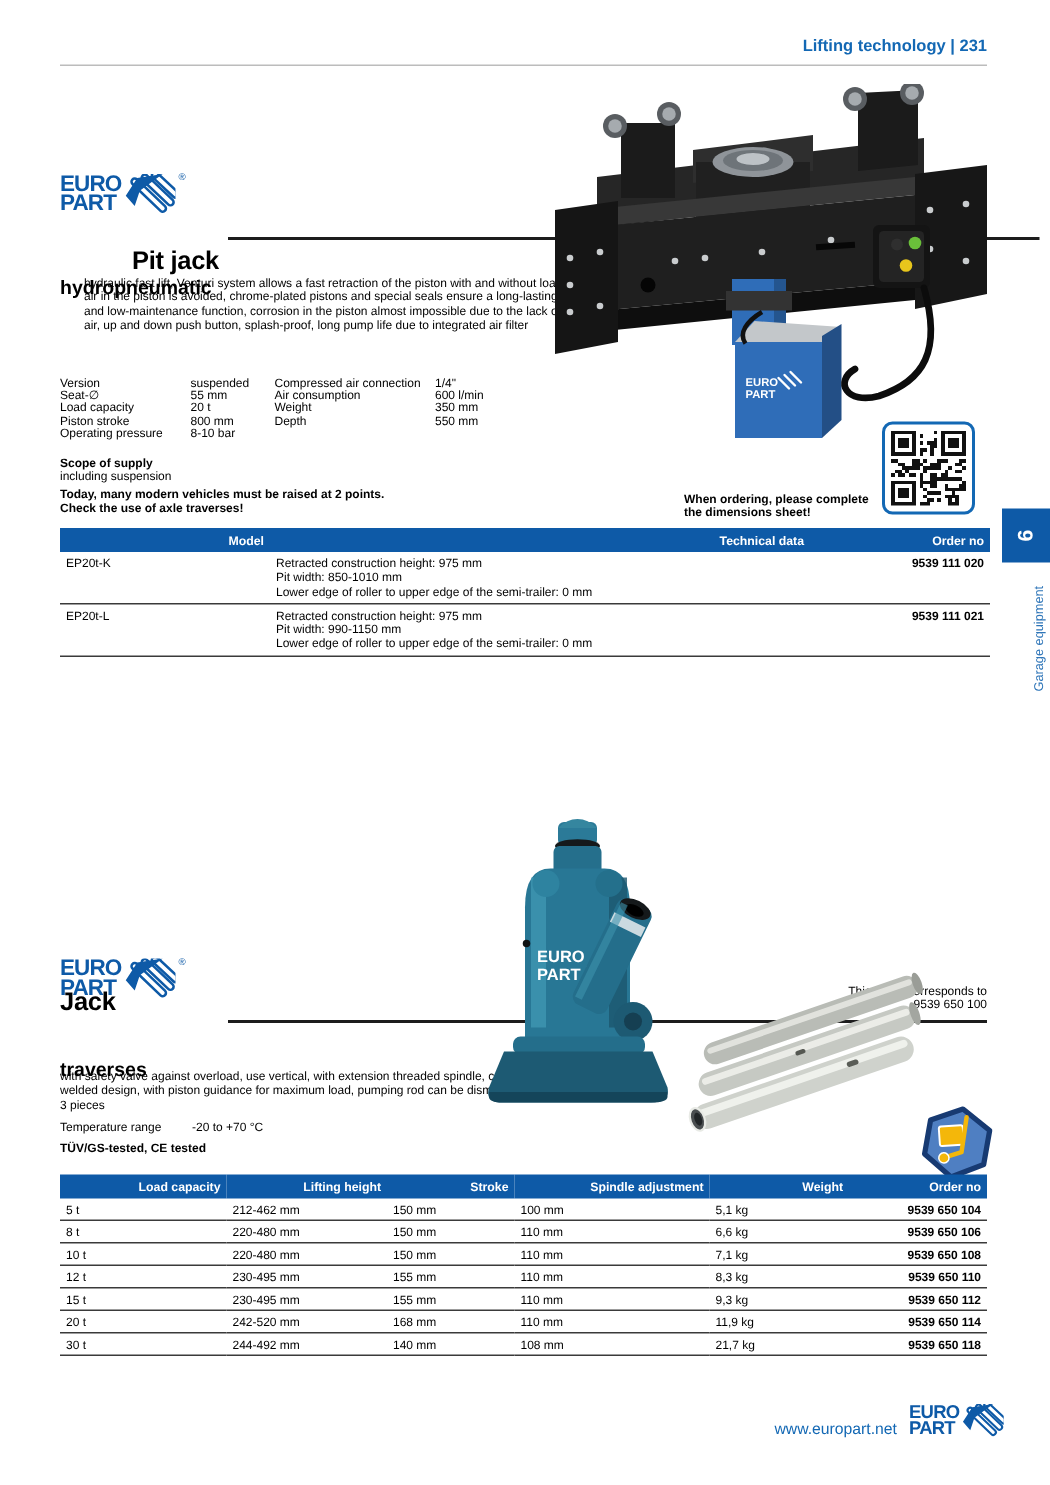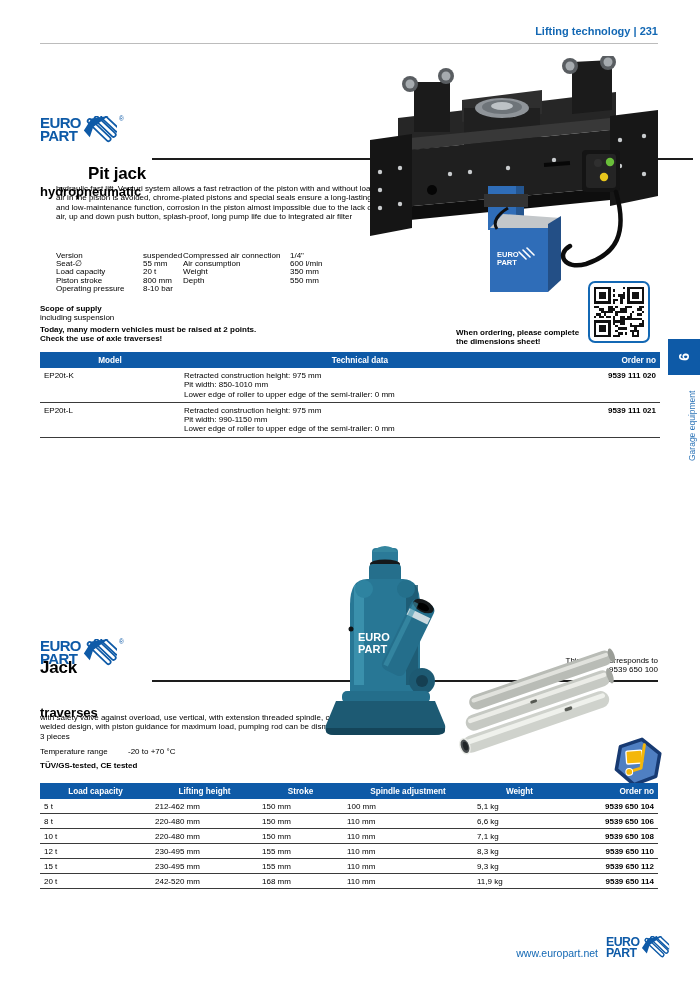--- a/index.html
+++ b/index.html
@@ -24,33 +24,33 @@
   #rule2{left:152px;top:680px;width:506px;}
   .title{position:absolute;left:40px;font-size:17px;font-weight:bold;letter-spacing:-0.2px;}
   #title1{top:164px;margin-left:48px;} #title2{top:658px;}
   .subtitle{position:absolute;left:40px;font-size:13px;font-weight:bold;}
   #subtitle1{top:184px;} #subtitle2{top:705px;}
   .desc{position:absolute;left:40px;width:326px;font-size:8px;line-height:9.4px;}
   #desc1{top:184px;margin-left:16px;} #desc2{top:713px;}
 
   
   .spec-col{position:absolute;top:252px;font-size:8px;line-height:8.2px;}
-  #specs-left{left:40px;margin-left:16px;} #specs-right{left:183px;}
+  #specs-left{left:40px;} #specs-right{left:183px;}
   .spec-row{display:flex;}
   #specs-left .lbl{width:87px;} #specs-right .lbl{width:107px;}
 
   #scope-title{position:absolute;left:40px;top:304px;font-size:8px;font-weight:bold;}
   #scope-text{position:absolute;left:40px;top:313px;font-size:8px;}
   #note{position:absolute;left:40px;top:325px;font-size:8px;font-weight:bold;line-height:9.2px;}
   #qr-note{position:absolute;left:456px;top:328px;font-size:8px;font-weight:bold;line-height:9.2px;}
 
   
   .tbl{position:absolute;left:40px;border-collapse:collapse;font-size:8px;table-layout:fixed;}
   #tbl1{top:352px;width:620px;} #tbl2{top:783px;width:618px;}
-  .tbl th{background:#0e5aa7;color:#fff;font-weight:bold;text-align:center;
+  .tbl th{background:#0e5aa7;color:#fff;font-weight:bold;text-align:right;
           height:16px;padding:0 4px;font-size:8.2px;}
   .tbl th.r,.tbl td.r{text-align:right;}
   .tbl td{vertical-align:top;padding:3px 4px;border-bottom:1px solid #3a3a3a;line-height:9.3px;}
   #tbl2 td{padding:2.5px 4px;line-height:9px;}
   .order{font-weight:bold;}
 
   #temp{position:absolute;left:40px;top:747px;font-size:8px;}
   #temp .lbl{display:inline-block;width:88px;}
   #tested{position:absolute;left:40px;top:761px;font-size:8px;font-weight:bold;}
   #fig-cap{position:absolute;left:460px;top:656px;width:198px;text-align:right;
@@ -664,20 +664,28 @@
           <td class="r order">9539 650 112</td>
         </tr>
       <tr>
           <td>20 t</td>
           <td>242-520 mm</td>
           <td>168 mm</td>
           <td>110 mm</td>
           <td>11,9 kg</td>
           <td class="r order">9539 650 114</td>
         </tr>
+      <tr>
+          <td>30 t</td>
+          <td>244-492 mm</td>
+          <td>140 mm</td>
+          <td>108 mm</td>
+          <td>21,7 kg</td>
+          <td class="r order">9539 650 118</td>
+        </tr>
     </tbody>
   </table>
 
   <a href="#" id="footer-url">www.europart.net</a>
   <div class="logo" id="logo-footer">
     <div class="logo-text">
       <span>EURO</span>
       <span>PART</span>
     </div>
     <svg viewBox="0 0 40 34" width="34" height="29">

